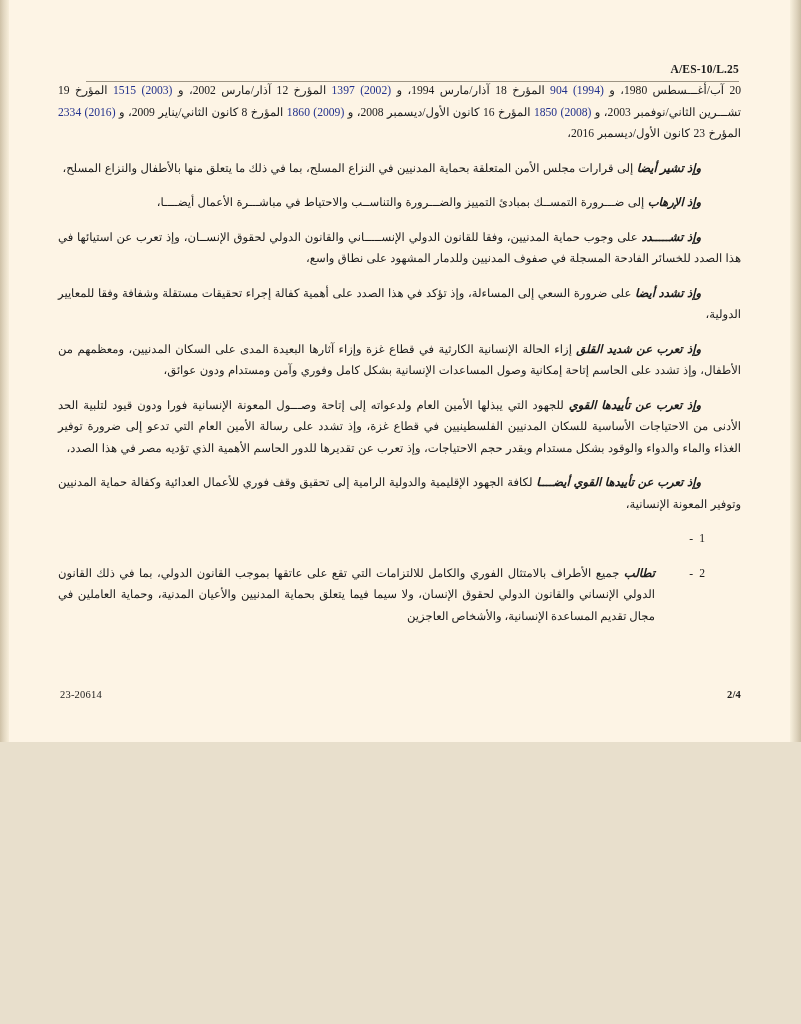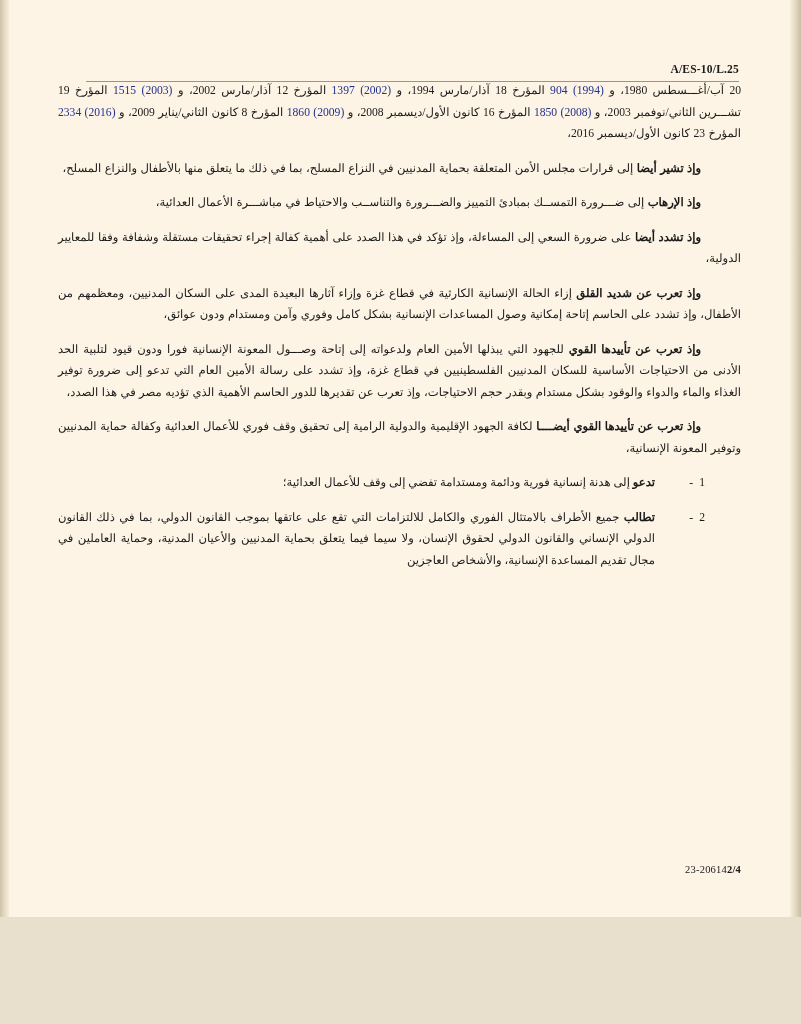--- a/index.html
+++ b/index.html
@@ -7,21 +7,21 @@
     margin: 0;
     padding: 0;
     background: #e8dfcc;
   }
   body {
     font-family: "Liberation Serif", "DejaVu Serif", serif;
   }
   .page {
     position: relative;
     width: 801px;
-    height: 917px;
+    height: 742px;
     margin: 0 auto;
     background: #fdf4e5;
     box-sizing: border-box;
     overflow: hidden;
   }
   
   .edge-band-left {
     position: absolute;
     top: 0; left: 0;
     width: 9px; height: 100%;
@@ -75,20 +75,21 @@
     text-indent: 40px;
     text-align: justify;
     text-align-last: right;
     word-spacing: 0.5px;
   }
   .para.noindent {
     text-indent: 0;
   }
   .lead {
     font-weight: bold;
+    font-style: italic;
   }
   .resnum {
     color: #22318c;
   }
   .ltrnum {
     direction: ltr;
     unicode-bidi: embed;
   }
   .op-item {
     display: flex;
@@ -125,21 +126,21 @@
   }
 
   
   .doc-footer {
     position: absolute;
     bottom: 42px;
     left: 60px;
     right: 60px;
     direction: ltr;
     display: flex;
-    justify-content: flex-end;
+    justify-content: space-between;
     align-items: baseline;
     font-family: "Liberation Serif", "DejaVu Serif", serif;
     font-size: 10.5px;
     color: #1b1b1b;
   }
   .footer-jobnum {
     letter-spacing: 0.2px;
   }
   .footer-page {
     font-weight: bold;
@@ -156,30 +157,30 @@
 
   <div class="doc-header">
     <div class="doc-symbol">A/ES-10/L.25</div>
     <div class="header-rule"></div>
   </div>
 
   <div class="doc-body">
     <div id="paragraphs-container">
         <div class="para noindent"><span>20 آب/أغـــسطس 1980، و </span><span class="resnum ltrnum">904 (1994)</span><span> المؤرخ 18 آذار/مارس 1994، و </span><span class="resnum ltrnum">1397 (2002)</span><span> المؤرخ 12 آذار/مارس 2002، و </span><span class="resnum ltrnum">1515 (2003)</span><span> المؤرخ 19 تشـــرين الثاني/نوفمبر 2003، و </span><span class="resnum ltrnum">1850 (2008)</span><span> المؤرخ 16 كانون الأول/ديسمبر 2008، و </span><span class="resnum ltrnum">1860 (2009)</span><span> المؤرخ 8 كانون الثاني/يناير 2009، و </span><span class="resnum ltrnum">2334 (2016)</span><span> المؤرخ 23 كانون الأول/ديسمبر 2016،</span></div>
         <div class="para"><span class="lead">وإذ تشير أيضا</span><span> إلى قرارات مجلس الأمن المتعلقة بحماية المدنيين في النزاع المسلح، بما في ذلك ما يتعلق منها بالأطفال والنزاع المسلح،</span></div>
-        <div class="para"><span class="lead">وإذ الإرهاب</span><span> إلى ضـــرورة التمســك بمبادئ التمييز والضـــرورة والتناســب والاحتياط في مباشـــرة الأعمال العدائية،</span></div>
+        <div class="para"><span class="lead">وإذ الإرهاب</span><span> إلى ضـــرورة التمســك بمبادئ التمييز والضـــرورة والتناســب والاحتياط في مباشـــرة الأعمال أيضــــا،</span></div>
+        <div class="para"><span class="lead">وإذ تشـــــدد</span><span> على وجوب حماية المدنيين، وفقا للقانون الدولي الإنســـــاني والقانون الدولي لحقوق الإنســان، وإذ تعرب عن استيائها في هذا الصدد للخسائر الفادحة المسجلة في صفوف المدنيين وللدمار المشهود على نطاق واسع،</span></div>
         <div class="para"><span class="lead">وإذ تشدد أيضا</span><span> على ضرورة السعي إلى المساءلة، وإذ تؤكد في هذا الصدد على أهمية كفالة إجراء تحقيقات مستقلة وشفافة وفقا للمعايير الدولية،</span></div>
         <div class="para"><span class="lead">وإذ تعرب عن شديد القلق</span><span> إزاء الحالة الإنسانية الكارثية في قطاع غزة وإزاء آثارها البعيدة المدى على السكان المدنيين، ومعظمهم من الأطفال، وإذ تشدد على الحاسم إتاحة إمكانية وصول المساعدات الإنسانية بشكل كامل وفوري وآمن ومستدام ودون عوائق،</span></div>
         <div class="para"><span class="lead">وإذ تعرب عن تأييدها القوي</span><span> للجهود التي يبذلها الأمين العام ولدعواته إلى إتاحة وصـــول المعونة الإنسانية فورا ودون قيود لتلبية الحد الأدنى من الاحتياجات الأساسية للسكان المدنيين الفلسطينيين في قطاع غزة، وإذ تشدد على رسالة الأمين العام التي تدعو إلى ضرورة توفير الغذاء والماء والدواء والوقود بشكل مستدام وبقدر حجم الاحتياجات، وإذ تعرب عن تقديرها للدور الحاسم الأهمية الذي تؤديه مصر في هذا الصدد،</span></div>
         <div class="para"><span class="lead">وإذ تعرب عن تأييدها القوي أيضــــا</span><span> لكافة الجهود الإقليمية والدولية الرامية إلى تحقيق وقف فوري للأعمال العدائية وكفالة حماية المدنيين وتوفير المعونة الإنسانية،</span></div>
       </div>
     <div id="operative-container">
         <div class="op-item">
           <div class="op-marker"><span class="num">1</span><span class="dash">-</span></div>
-          <div class="op-text"><span class="lead">تدعو</span><span> إلى هدنة إنسانية فورية ودائمة ومستدامة تفضي إلى وقف للأعمال العدائية؛</span></div>
         </div>
         <div class="op-item">
           <div class="op-marker"><span class="num">2</span><span class="dash">-</span></div>
           <div class="op-text"><span class="lead">تطالب</span><span> جميع الأطراف بالامتثال الفوري والكامل للالتزامات التي تقع على عاتقها بموجب القانون الدولي، بما في ذلك القانون الدولي الإنساني والقانون الدولي لحقوق الإنسان، ولا سيما فيما يتعلق بحماية المدنيين والأعيان المدنية، وحماية العاملين في مجال تقديم المساعدة الإنسانية، والأشخاص العاجزين</span></div>
         </div>
       </div>
   </div>
 
   <div class="doc-footer">
     <span class="footer-jobnum">23-20614</span>

